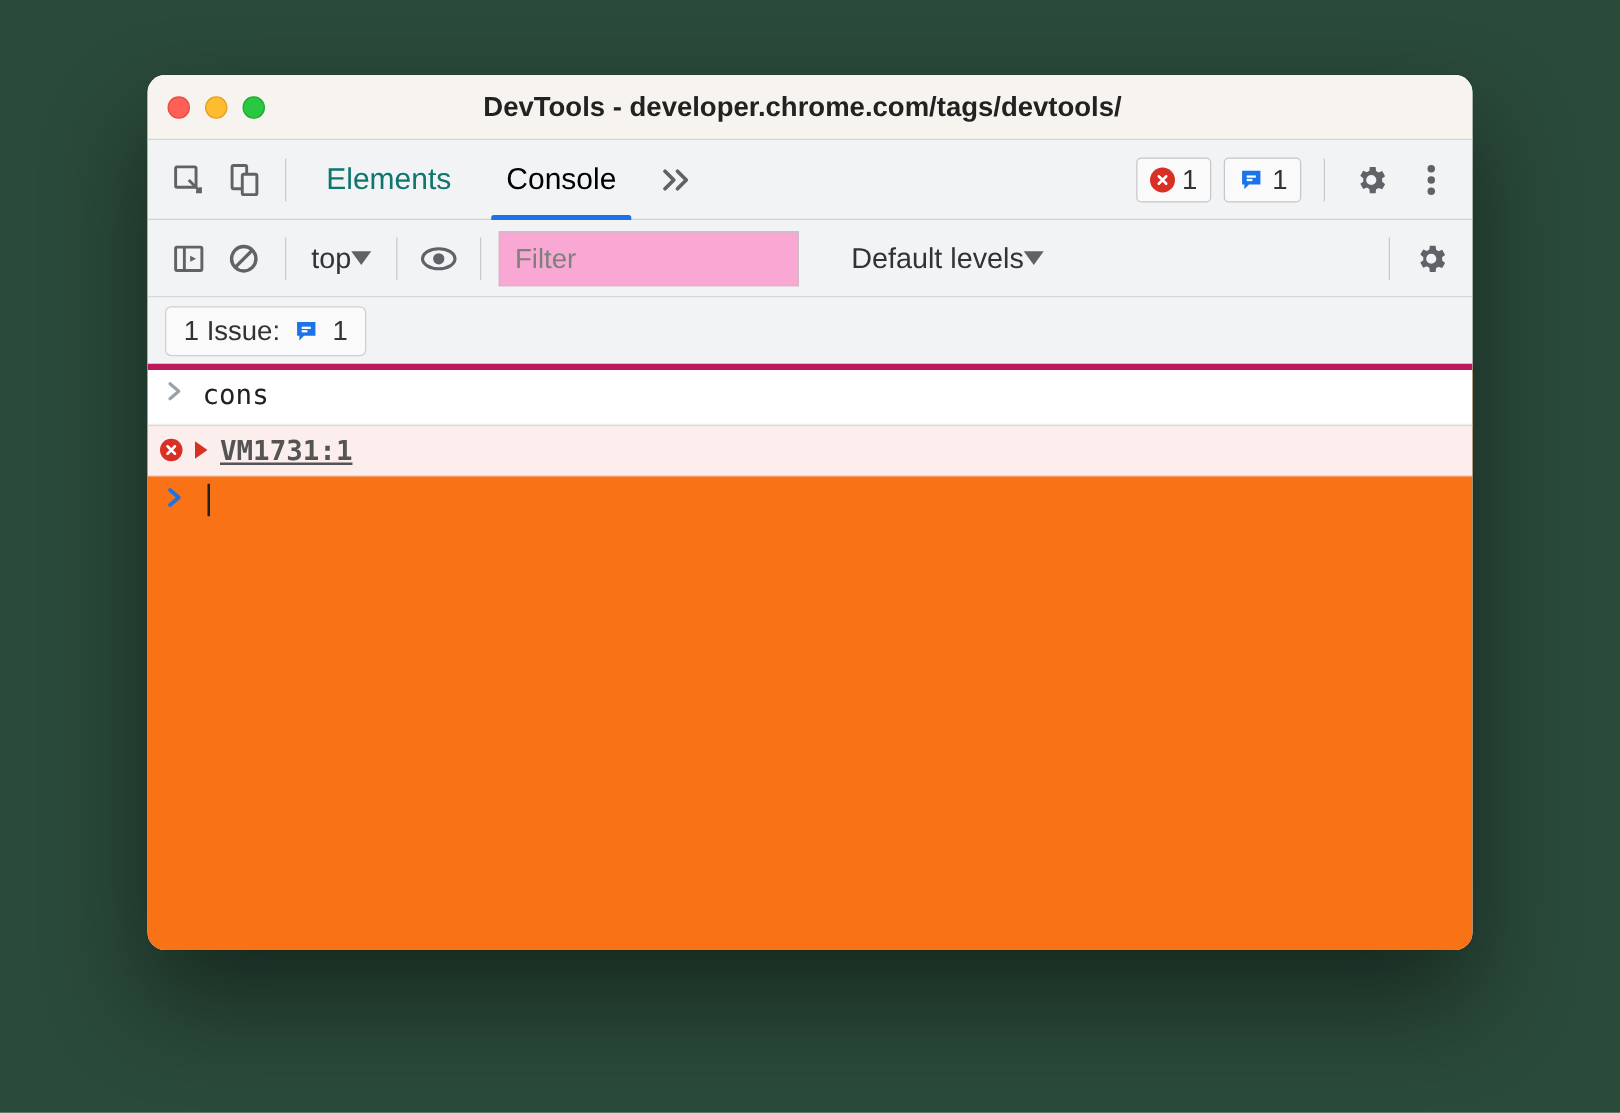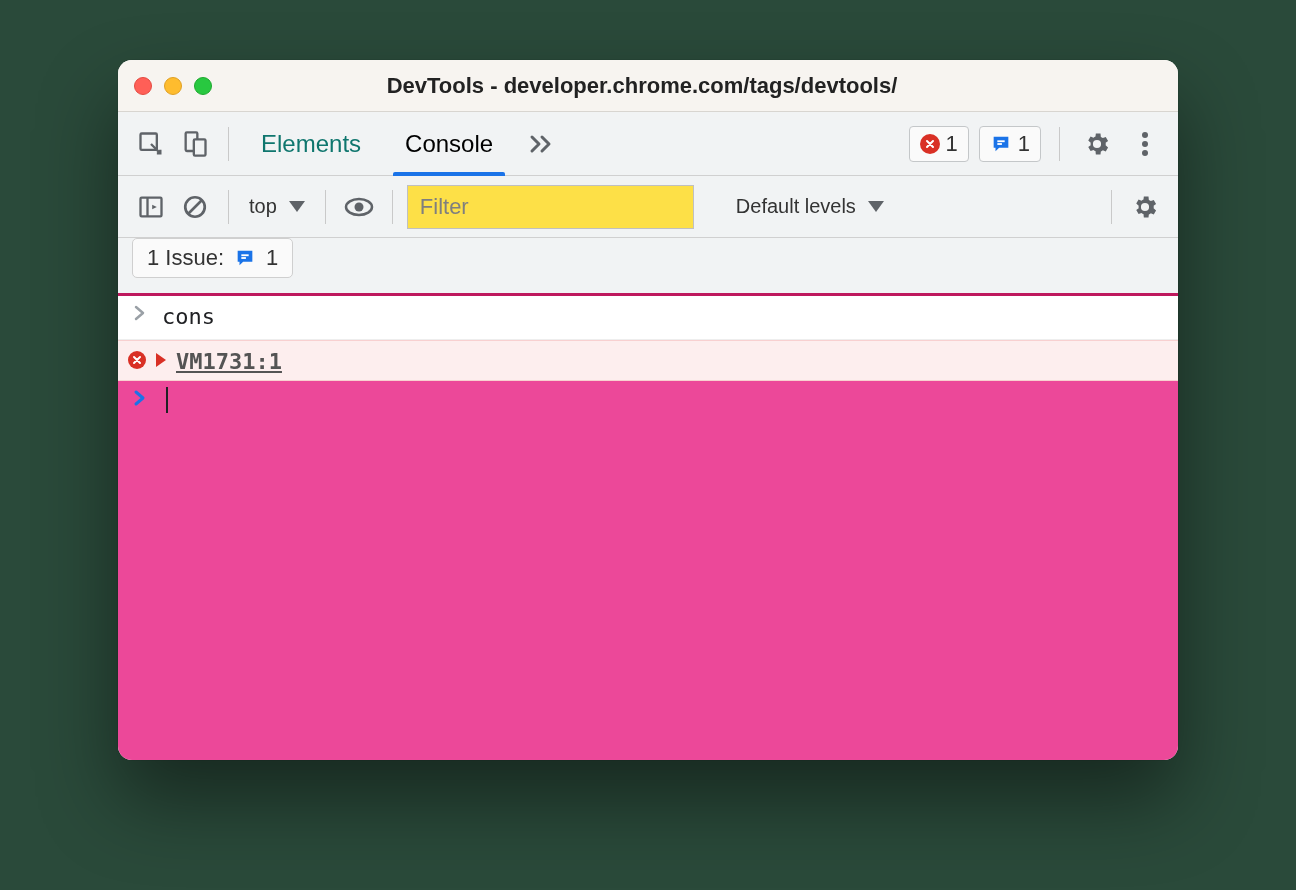--- a/index.html
+++ b/index.html
@@ -139,71 +139,71 @@
   .toolbar2 {
     height: 62px;
     background: #f1f3f4;
     border-bottom: 1px solid #d0d0d0;
     display: flex;
     align-items: center;
     padding: 0 14px;
     gap: 6px;
   }
   .ctx {
-    display: flex; align-items: center; gap: 12px;
-    font-size: 20px;
+    display: flex; align-items: center; gap: 0;
+    font-size: 23px;
     color: #333;
     padding: 0 6px;
     cursor: pointer;
   }
   .tri-down {
     width: 0; height: 0;
     border-left: 8px solid transparent;
     border-right: 8px solid transparent;
     border-top: 11px solid #5f6368;
   }
   .filter-input {
-    width: 287px;
+    width: 240px;
     height: 44px;
     border: 1px solid #c0c0c0;
-    background: #fde047;
+    background: #f9a8d4;
     font-size: 22px;
     padding: 0 12px;
     color: #333;
     outline: none;
   }
   .filter-input::placeholder { color: #7f7f7f; }
 
   
   .issuesbar {
     height: 58px;
     background: #f1f3f4;
-    border-bottom: 3px solid #be185d;
-    display: flex;
-    align-items: flex-start;
+    border-bottom: 5px solid #be185d;
+    display: flex;
+    align-items: center;
     padding: 0 14px;
   }
   .issues-pill {
     display: inline-flex;
     align-items: center;
     gap: 10px;
     border: 1px solid #cfcfcf;
     background: #fafafa;
     border-radius: 5px;
     height: 40px;
     padding: 0 14px;
     font-size: 22px;
     color: #333;
     cursor: pointer;
   }
 
   
   .console-body {
     flex: 1;
-    background: #ec4899;
+    background: #f97316;
     overflow: auto;
     font-family: Menlo, Monaco, Consolas, monospace;
     font-size: 22px;
   }
   .row {
     display: flex;
     align-items: flex-start;
     padding: 6px 14px 6px 10px;
     border-bottom: 1px solid #eee;
     min-height: 36px;

